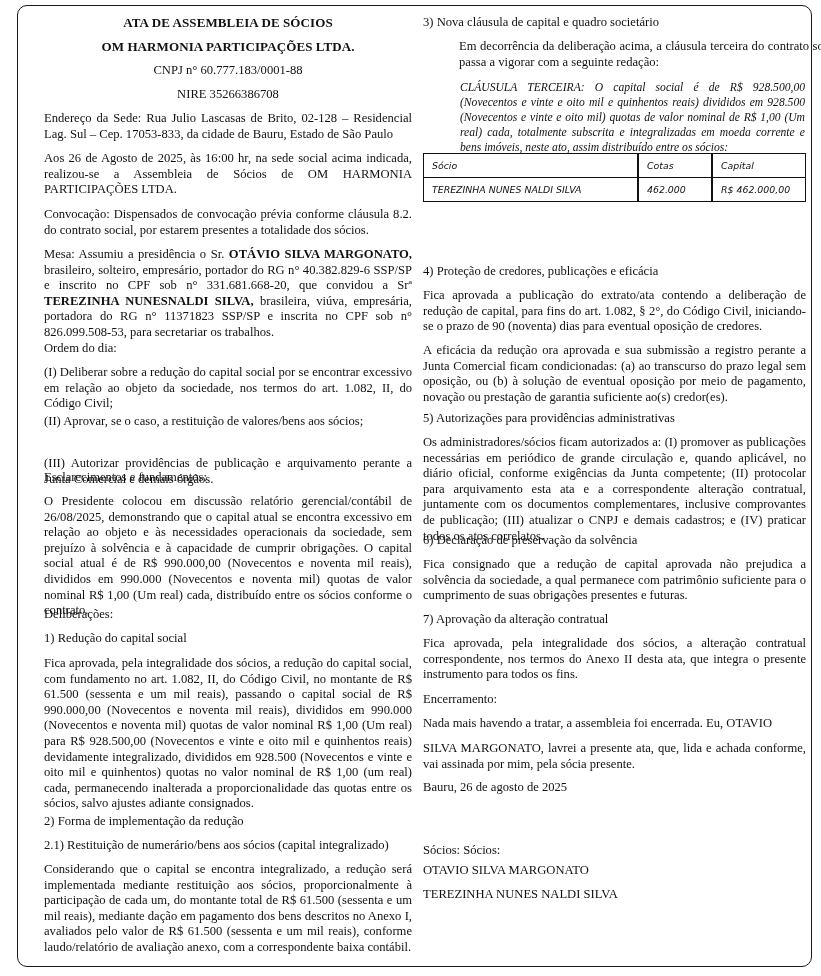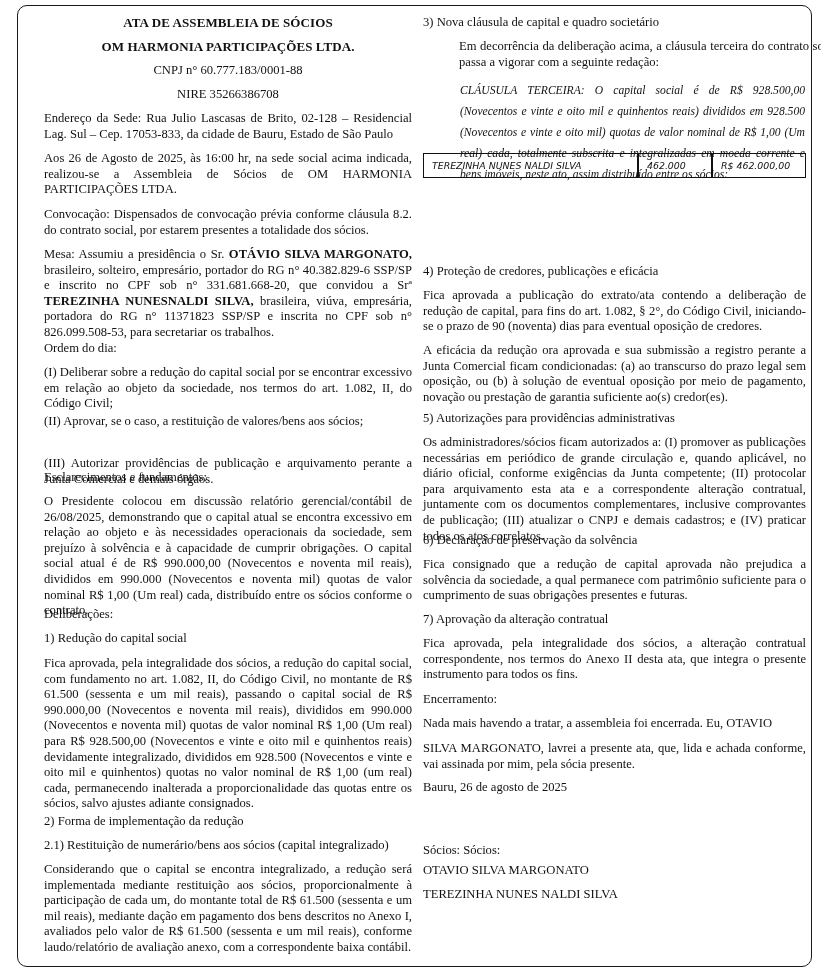--- a/index.html
+++ b/index.html
@@ -7,21 +7,21 @@
          font-family: "Liberation Serif", "DejaVu Serif", serif; color: #111111; }
   .frame { position: absolute; left: 17px; top: 5px; width: 795px; height: 962px;
            border: 1.5px solid #1a1a1a; border-radius: 10px; box-sizing: border-box; }
   .blk { position: absolute; font-size: 12.6px; line-height: 15.6px; text-align: justify; margin: 0; }
   .L { left: 44px; width: 368px; }
   .R { left: 423px; width: 383px; }
   .ctr { text-align: center; }
   .b { font-weight: bold; }
   .title { font-weight: bold; font-size: 13px; letter-spacing: 0.1px; }
   .quote { position: absolute; left: 460px; width: 345px; font-style: italic; font-size: 11.6px;
-           line-height: 21px; text-align: justify; margin: 0; }
+           line-height: 15px; text-align: justify; margin: 0; }
   table.soc { position: absolute; left: 423px; top: 153px; width: 383px; border-collapse: collapse;
               font-family: "DejaVu Sans", "Liberation Sans", sans-serif; font-style: italic;
               font-size: 9.4px; color: #111; }
   table.soc td { border: 1.5px solid #111; height: 23px; padding: 0 0 0 8px; vertical-align: middle; }
   table.soc td.c1 { width: 205px; }
   table.soc td.c2 { width: 64px; }
   table.soc td.c2, table.soc td.c1 { border-right-width: 2.5px; }
 </style>
 </head>
 <body>
@@ -48,20 +48,25 @@
 <p class="blk L" style="top:814px;">2) Forma de implementação da redução</p>
 <p class="blk L" style="top:838px;">2.1) Restituição de numerário/bens aos sócios (capital integralizado)</p>
 <p class="blk L" style="top:862px;">Considerando que o capital se encontra integralizado, a redução será implementada mediante restituição aos sócios, proporcionalmente à participação de cada um, do montante total de R$ 61.500 (sessenta e um mil reais), mediante dação em pagamento dos bens descritos no Anexo I, avaliados pelo valor de R$ 61.500 (sessenta e um mil reais), conforme laudo/relatório de avaliação anexo, com a correspondente baixa contábil.</p>
 
 <p class="blk R" style="top:15px;">3) Nova cláusula de capital e quadro societário</p>
 <p class="blk R" style="top:39px;margin-left:36px;">Em decorrência da deliberação acima, a cláusula terceira do contrato social passa a vigorar com a seguinte redação:</p>
 <p class="quote" style="top:80px;">CLÁUSULA TERCEIRA: O capital social é de R$ 928.500,00 (Novecentos e vinte e oito mil e quinhentos reais) divididos em 928.500 (Novecentos e vinte e oito mil) quotas de valor nominal de R$ 1,00 (Um real) cada, totalmente subscrita e integralizadas em moeda corrente e bens imóveis, neste ato, assim distribuído entre os sócios:</p>
 
 <table class="soc">
   <tbody>
+      <tr>
+    <td class="c1">Sócio</td>
+    <td class="c2">Cotas</td>
+    <td>Capital</td>
+  </tr>
   <tr>
     <td class="c1">TEREZINHA NUNES NALDI SILVA</td>
     <td class="c2">462.000</td>
     <td>R$ 462.000,00</td>
   </tr>
 </tbody>
   </table>
 
 <p class="blk R" style="top:264px;">4) Proteção de credores, publicações e eficácia</p>
 <p class="blk R" style="top:288px;">Fica aprovada a publicação do extrato/ata contendo a deliberação de redução de capital, para fins do art. 1.082, § 2°, do Código Civil, iniciando-se o prazo de 90 (noventa) dias para eventual oposição de credores.</p>

